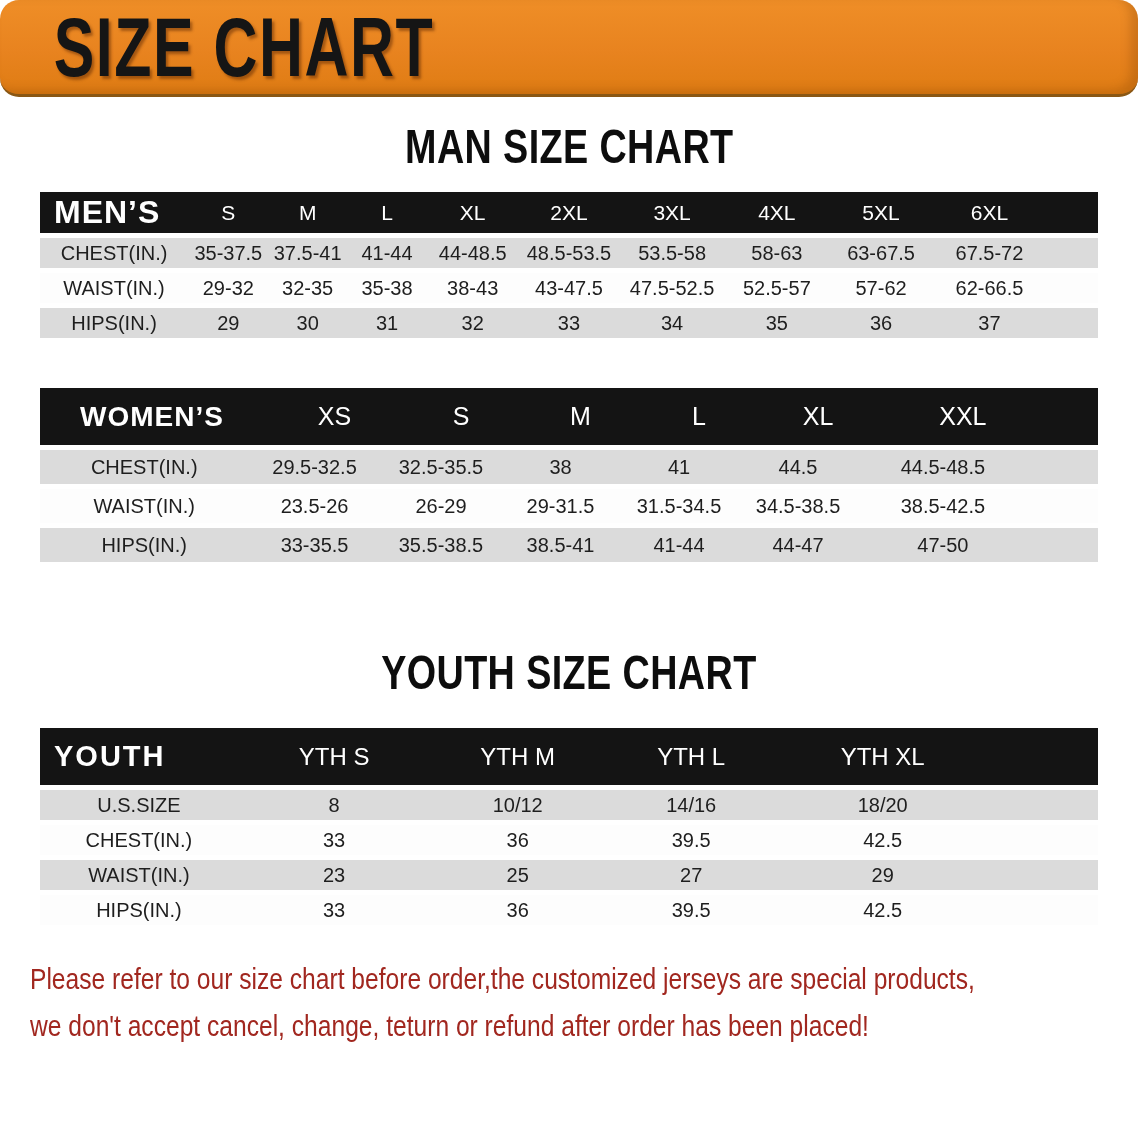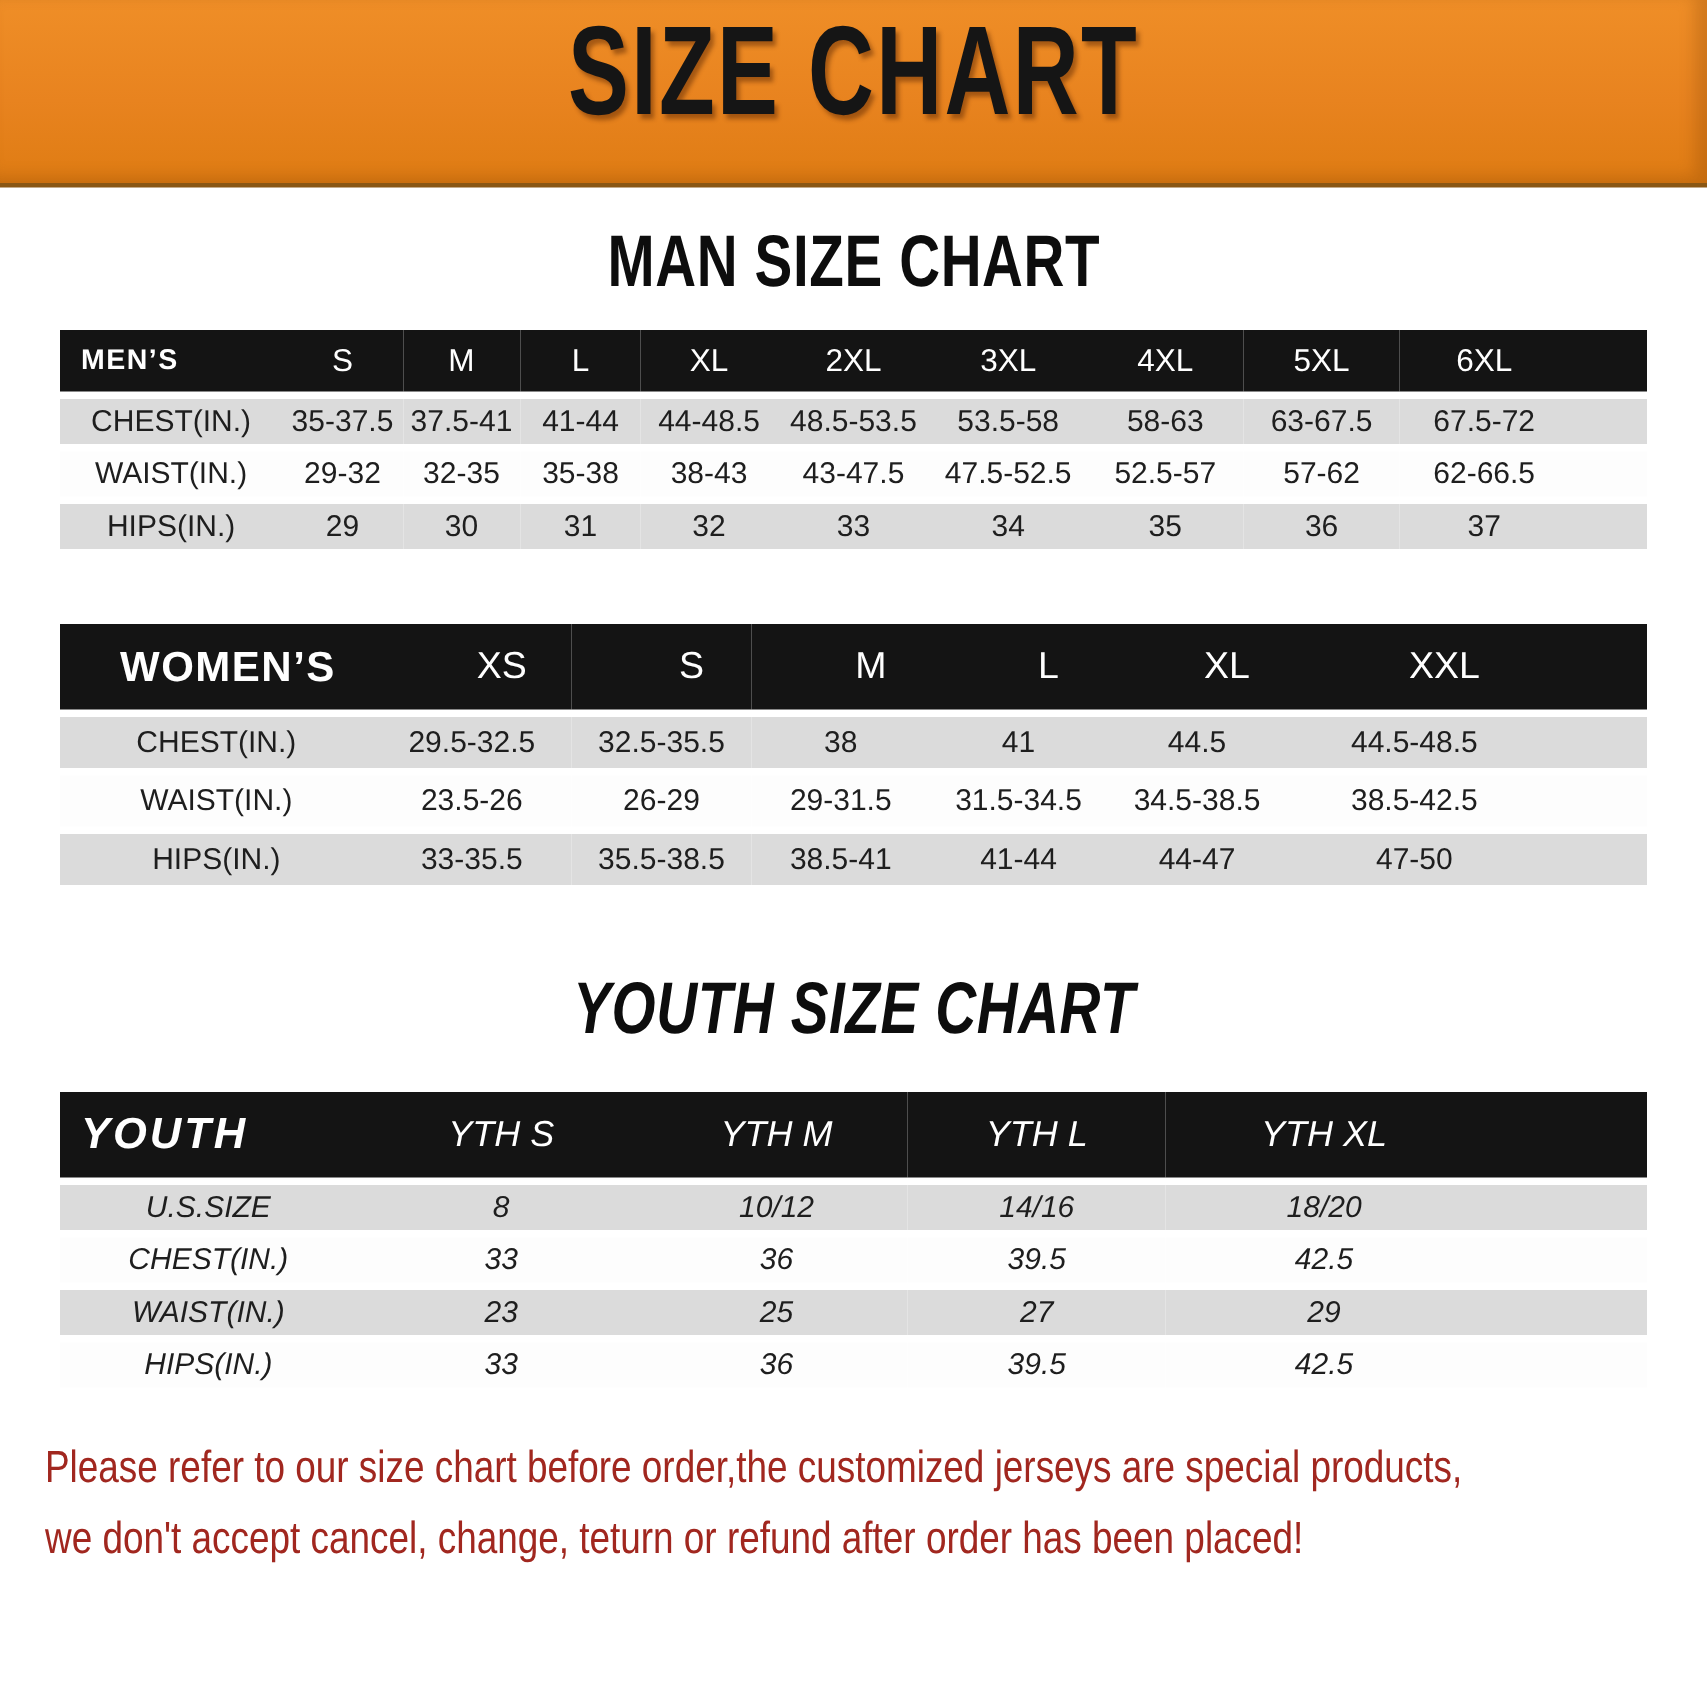--- a/index.html
+++ b/index.html
@@ -9,37 +9,37 @@
     --disclaimer-red:#A1271F;
   }
   *{box-sizing:border-box;}
   html,body{margin:0;padding:0;}
   body{
     width:1138px;height:1132px;overflow:hidden;background:#fff;
     font-family:"Liberation Sans",sans-serif;position:relative;
   }
   
   .banner{
-    height:125px;width:100%;
+    height:97px;width:100%;
     background:linear-gradient(180deg,#ef8e27 0%,var(--banner-bg) 55%,#df7c13 100%);
     border-bottom:3px solid #8a5714;
     box-shadow:inset -8px -4px 10px rgba(120,60,0,.25);
-    text-align:center;line-height:94px;
+    line-height:94px;border-radius:19px;
   }
   .banner-title{
     display:inline-block;
     font-size:78px;font-weight:800;letter-spacing:2px;color:#151515;
     transform:scale(0.78,1.08);transform-origin:center;
     text-shadow:3px 3px 3px rgba(80,30,0,.45);
     white-space:nowrap;
   }
   
   .size-section.men{margin-top:22px;}
   .size-section.women{margin-top:40px;}
-  .size-section.youth{margin-top:50px;font-style:italic;}
+  .size-section.youth{margin-top:78px;}
   .section-title{margin:0 0 14px;text-align:center;}
   .women .section-title{margin-bottom:18px;}
   .youth .section-title{margin-bottom:24px;}
   .title-inner{
     display:inline-block;font-size:46px;font-weight:800;color:#0d0d0d;
     transform:scale(0.82,1.06);transform-origin:center;white-space:nowrap;
     letter-spacing:0.5px;
   }
   
   .size-table{
@@ -53,21 +53,21 @@
   .size-table th.head-label{
     text-align:left;padding-left:14px;font-weight:700;letter-spacing:1px;
   }
   .size-table td{
     text-align:center;vertical-align:middle;color:#1e1e1e;padding:0;
   }
   .size-table tbody tr:nth-child(odd) td{background:var(--stripe-gray);}
   .size-table tbody tr:nth-child(even) td{background:#FDFDFD;}
   
   .size-table.men th{height:41px;font-size:21px;}
-  .size-table.men th.head-label{font-size:19px;}
+  .size-table.men th.head-label{font-size:32px;}
   .size-table.men td{height:30px;font-size:20px;}
   .size-table.men th:last-child,.size-table.men td:last-child{padding-right:52px;}
 
   .size-table.women th{height:57px;font-size:25px;padding-left:40px;}
   .size-table.women th.head-label{font-size:28px;}
   .size-table.women td{height:34px;font-size:20px;}
   .size-table.women th:last-child,.size-table.women td:last-child{padding-right:70px;}
 
   .size-table.youth th{height:57px;font-size:24px;}
   .size-table.youth th.head-label{font-size:29px;letter-spacing:2px;}

